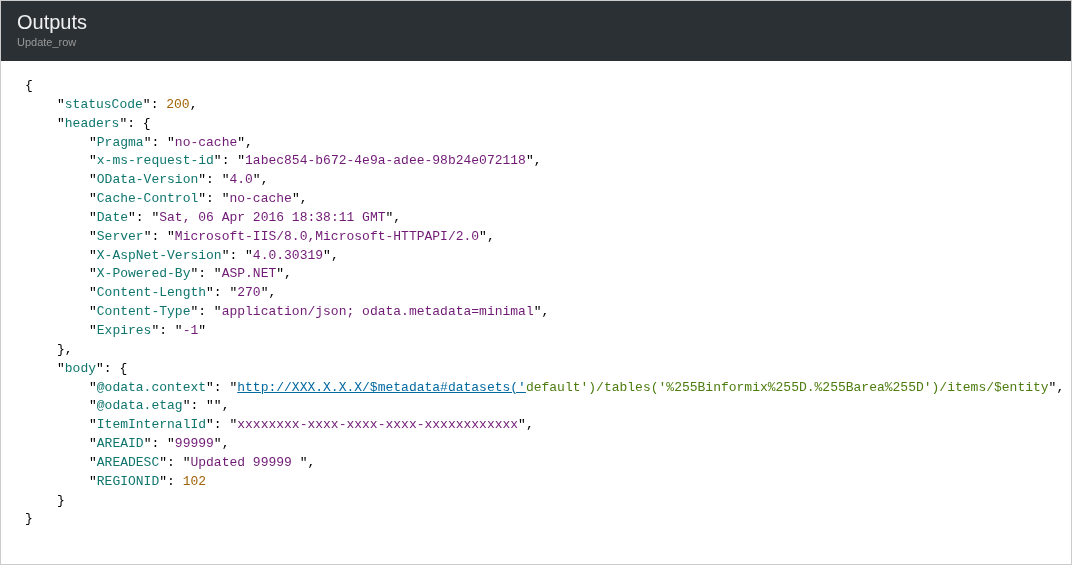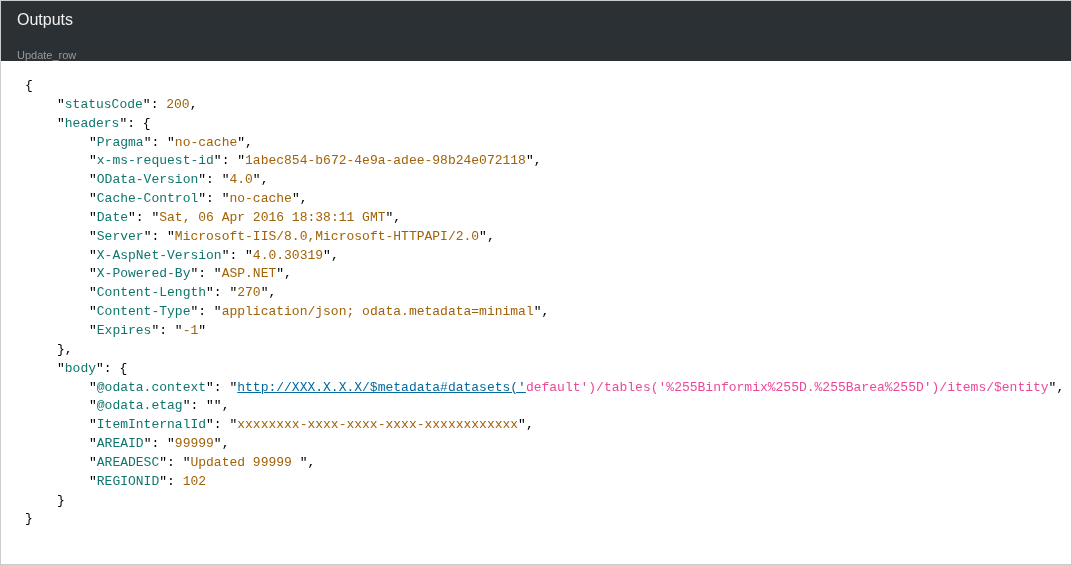--- a/index.html
+++ b/index.html
@@ -14,63 +14,63 @@
       height: 565px;
       border: 1px solid #ccc;
     }
     .header {
       background: #2b3034;
       color: #fff;
       padding: 10px 16px;
       height: 60px;
     }
     .header-title {
-      font-size: 16px;
+      font-size: 20px;
       font-weight: 400;
       color: #f0f0f0;
     }
     .header-subtitle {
       font-size: 11px;
       color: #999;
-      margin-top: 20px;
+      margin-top: 2px;
     }
     .json-container {
       padding: 16px 24px;
       font-family: Consolas, "Courier New", monospace;
       font-size: 13px;
       line-height: 1.45;
       color: #000;
       background: #fff;
       white-space: nowrap;
       overflow: visible;
     }
     .line {
       display: block;
     }
     .i1 { padding-left: 32px; }
     .i2 { padding-left: 64px; }
     .key {
       color: #0f766e;
     }
     .string {
-      color: #a16207;
+      color: #701a75;
     }
     .number {
       color: #a16207;
     }
     .punct {
       color: #000;
     }
     .link {
       color: #0369a1;
       text-decoration: underline;
       cursor: pointer;
     }
     .link-trailing {
-      color: #ec4899;
+      color: #4d7c0f;
       text-align: center;
     }
   </style>
 </head>
 <body>
 
 <div class="header">
   <div class="header-title">Outputs</div>
   <div class="header-subtitle">Update_row</div>
 </div>

